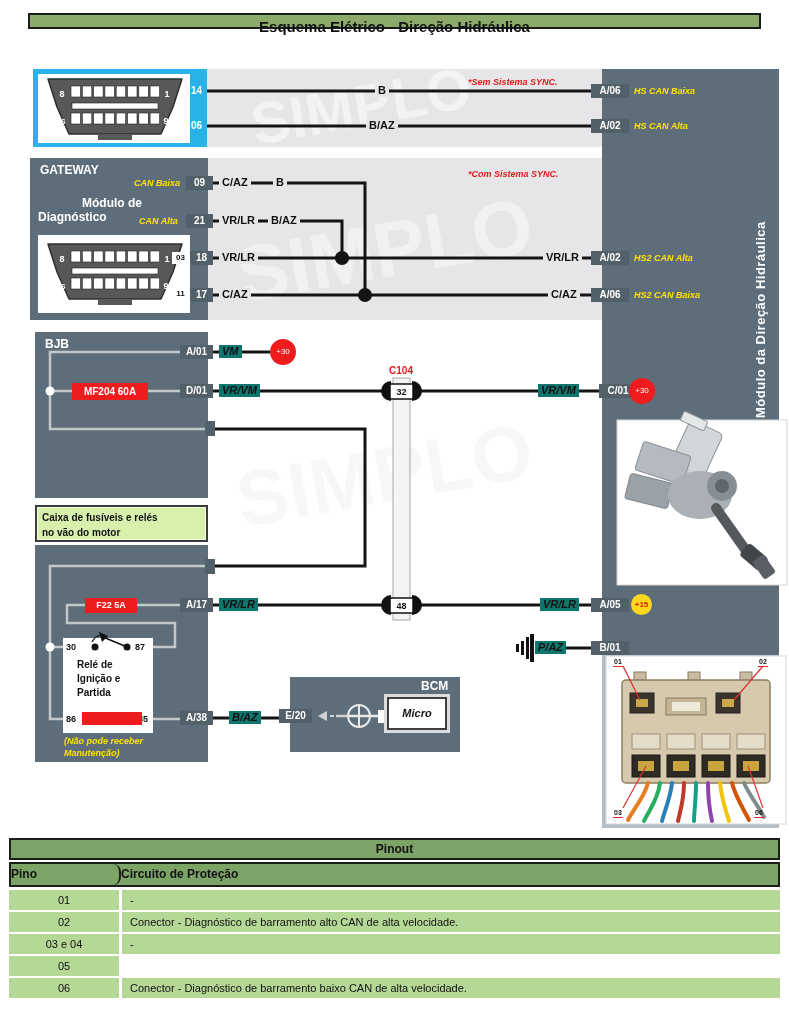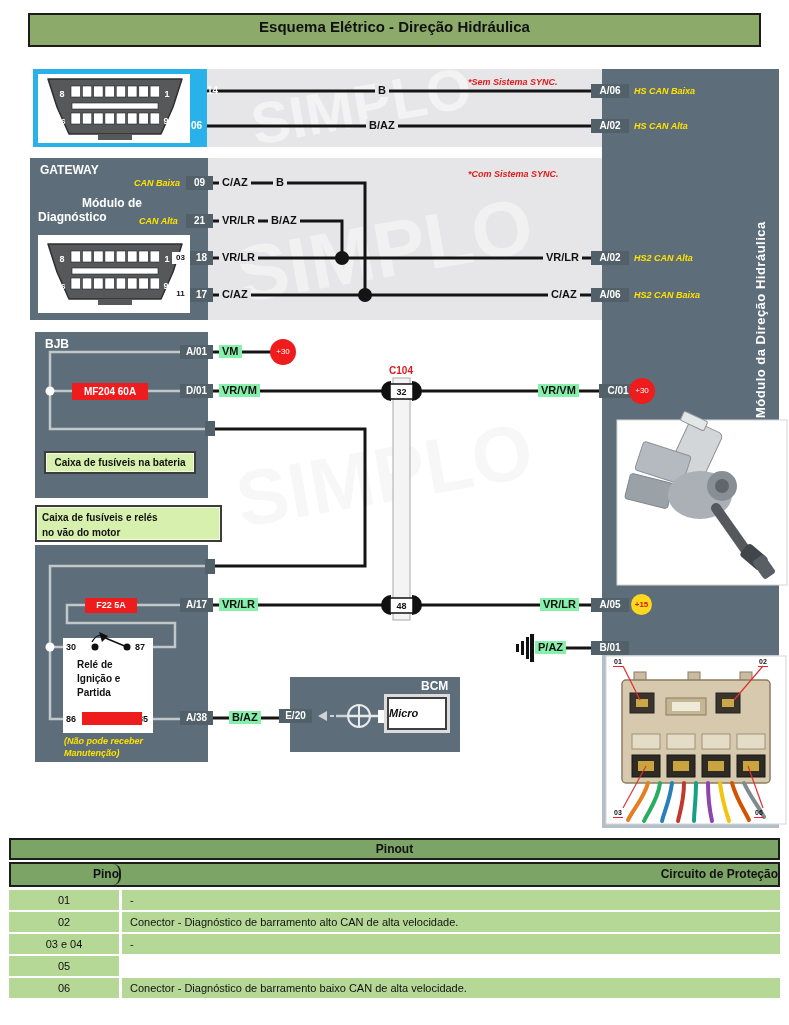--- a/index.html
+++ b/index.html
@@ -7,21 +7,21 @@
     font-family:"Liberation Sans",sans-serif;overflow:hidden;}
   #stage *{box-sizing:border-box;}
   .abs{position:absolute;}
   .band{position:absolute;background:#e6e6e8;z-index:1;}
   .darkbox{position:absolute;background:#5d6e7a;z-index:1;}
   .wm{position:absolute;z-index:2;font-weight:bold;pointer-events:none;white-space:nowrap;}
   svg.layer{position:absolute;left:0;top:0;z-index:3;}
   .lbl{position:absolute;z-index:4;font-size:11px;font-weight:bold;color:#111;
     line-height:13px;padding:0 3px;white-space:nowrap;}
   .onband{background:#e6e6e8;}
-  .onwhite{background:#86efac;}
+  .onwhite{background:#0f766e;font-style:italic;}
   .tab{position:absolute;z-index:4;height:14px;background:#526069;color:#fff;
     font-size:10px;font-weight:bold;line-height:14px;text-align:center;white-space:nowrap;}
   .minitab{position:absolute;z-index:4;height:12px;background:#fff;color:#111;
     font-size:8px;font-weight:bold;line-height:12px;text-align:center;}
   .cyanpin{position:absolute;z-index:4;color:#fff;font-size:10px;font-weight:bold;line-height:14px;}
   .sig{position:absolute;z-index:4;color:#ffe100;font-size:9px;font-weight:bold;
     font-style:italic;white-space:nowrap;line-height:12px;}
   .rednote{position:absolute;z-index:4;color:#e01b1b;font-size:9px;font-weight:bold;
     font-style:italic;white-space:nowrap;line-height:12px;}
   .boxtitle{position:absolute;z-index:4;color:#fff;font-size:12px;font-weight:bold;line-height:14px;white-space:nowrap;}
@@ -32,30 +32,30 @@
   .yelcircle{position:absolute;z-index:4;background:#ffd71f;border-radius:50%;color:#d42000;
     font-size:8px;font-weight:bold;text-align:center;}
   .greenlabel{position:absolute;z-index:4;background:#d8f0ad;border:2px solid #3c3c3c;
     box-shadow:inset 0 0 0 1px #f2fbdf;color:#111;font-weight:bold;}
   .relaypin{position:absolute;z-index:4;font-size:9px;font-weight:bold;color:#111;line-height:12px;}
   .vtext{position:absolute;z-index:4;transform-origin:0 0;transform:rotate(-90deg);
     color:#fff;font-size:13px;font-weight:bold;letter-spacing:.5px;white-space:nowrap;}
   .callout{position:absolute;z-index:5;font-size:7px;font-weight:bold;color:#111;
     line-height:9px;border-bottom:1px solid #e23;padding:0 1px;}
   
-  #titlebar{position:absolute;left:28px;top:13px;width:733px;height:34px;background:#8cab6a;
+  #titlebar{position:absolute;left:28px;top:13px;width:733px;height:16px;background:#8cab6a;
     border:2px solid #1c1c1c;z-index:4;text-align:center;font-size:15px;font-weight:bold;
     color:#111;line-height:23px;}
   
   #pinout{position:absolute;left:9px;top:838px;width:771px;z-index:4;font-size:11px;color:#111;}
   #pinout .trow{background:#7da467;border:2px solid #1d1d1d;text-align:center;font-weight:bold;
     font-size:12px;height:22px;line-height:18px;margin-bottom:2px;}
   #pinout .hrow{background:#7da467;border:2px solid #1d1d1d;height:25px;display:grid;
     grid-template-columns:110px 1fr;margin-bottom:3px;font-weight:bold;font-size:12px;}
-  #pinout .hrow>div{line-height:21px;text-align:right;border-radius:8px;}
+  #pinout .hrow>div{line-height:21px;text-align:left;border-radius:8px;}
   #pinout .hrow>div:first-child{border-right:2px solid #1d1d1d;}
   #pinout .drow{height:20px;display:grid;grid-template-columns:110px 1fr;column-gap:3px;margin-bottom:2px;}
   #pinout .drow>div{background:#b6d897;line-height:20px;}
   #pinout .drow .pincell{text-align:center;}
   #pinout .drow .desccell{padding-left:8px;}
 </style>
 </head>
 <body>
 
 <div id="stage">
@@ -248,21 +248,21 @@
       <g stroke="#e03131" stroke-width="1.2">
         <line x1="640" y1="700" x2="623" y2="666"></line>
         <line x1="734" y1="700" x2="763" y2="666"></line>
         <line x1="646" y1="766" x2="623" y2="808"></line>
         <line x1="748" y1="766" x2="763" y2="808"></line>
       </g>
     </g>
   </svg>
 
   <div class="rednote" style="left:468px;top:76px;">*Sem Sistema SYNC.</div>
-  <div class="cyanpin" style="left:207px;top:84px;">14</div>
+  <div class="cyanpin" style="left:191px;top:84px;">14</div>
   <div class="cyanpin" style="left:191px;top:119px;">06</div>
   <div class="lbl onband" style="left:375px;top:84px;">B</div>
   <div class="lbl onband" style="left:366px;top:119px;">B/AZ</div>
   <div class="tab" style="left:591px;top:84px;width:38px;">A/06</div>
   <div class="tab" style="left:591px;top:119px;width:38px;">A/02</div>
   <div class="sig" style="left:634px;top:85px;">HS CAN Baixa</div>
   <div class="sig" style="left:634px;top:120px;">HS CAN Alta</div>
 
   <div class="boxtitle" style="left:40px;top:163px;">GATEWAY</div>
   <div class="boxtitle" style="left:38px;top:196px;padding-left:44px;">Módulo de</div>
@@ -294,23 +294,22 @@
   <div class="boxtitle" style="left:45px;top:337px;">BJB</div>
   <div class="tab" style="left:180px;top:345px;width:33px;">A/01</div>
   <div class="lbl onwhite" style="left:219px;top:345px;">VM</div>
   <div class="redcircle" style="left:270px;top:339px;width:26px;height:26px;line-height:26px;">+30</div>
   <div class="redbox" style="left:72px;top:383px;width:76px;height:17px;font-size:10px;line-height:17px;">MF204 60A</div>
   <div class="tab" style="left:180px;top:384px;width:33px;">D/01</div>
   <div class="lbl onwhite" style="left:219px;top:384px;">VR/VM</div>
   <div class="lbl onwhite" style="left:538px;top:384px;">VR/VM</div>
   <div class="tab" style="left:591px;top:384px;width:38px;margin-left:8px;">C/01</div>
   <div class="redcircle" style="left:629px;top:378px;width:26px;height:26px;line-height:26px;">+30</div>
-  <div class="greenlabel" style="left:44px;top:451px;width:152px;height:23px;font-size:10px;line-height:19px;text-align:center;">Caixa de fusíveis na bateria</div>
-
-  <div class="greenlabel" style="left:35px;top:505px;width:187px;height:37px;font-size:10px;line-height:15px;padding:3px 5px;">
+
+  <div class="greenlabel" style="left:35px;top:505px;width:173px;height:37px;font-size:10px;line-height:15px;padding:3px 5px;">
     <span style="display:block;">Caixa de fusíveis e relés</span>
     <span style="display:block;">no vão do motor</span>
   </div>
   <div class="redbox" style="left:85px;top:598px;width:52px;height:15px;font-size:9px;line-height:15px;">F22 5A</div>
   <div class="tab" style="left:180px;top:598px;width:33px;">A/17</div>
   <div class="lbl onwhite" style="left:219px;top:598px;">VR/LR</div>
   <div class="lbl onwhite" style="left:540px;top:598px;">VR/LR</div>
   <div class="tab" style="left:591px;top:598px;width:38px;">A/05</div>
   <div class="yelcircle" style="left:631px;top:594px;width:21px;height:21px;line-height:21px;">+15</div>
   <div class="relaypin" style="left:66px;top:641px;">30</div>
@@ -328,21 +327,21 @@
   <div class="abs" style="left:64px;top:735px;z-index:4;font-size:9px;font-weight:bold;font-style:italic;color:#ffe100;line-height:12px;">
     <span style="display:block;">(Não pode receber</span>
     <span style="display:block;">Manutenção)</span>
   </div>
 
   <div class="lbl onwhite" style="left:535px;top:641px;">P/AZ</div>
   <div class="tab" style="left:591px;top:641px;width:38px;">B/01</div>
 
   <div class="boxtitle" style="left:421px;top:679px;">BCM</div>
   <div class="tab" style="left:279px;top:709px;width:33px;">E/20</div>
-  <div class="abs" style="left:387px;top:697px;width:60px;height:33px;background:#fff;border:2px solid #3f3f3f;box-shadow:0 0 0 3px #dcdcdc;z-index:4;text-align:left;font-size:11px;font-weight:bold;font-style:italic;color:#111;line-height:28px;">Micro</div>
+  <div class="abs" style="left:387px;top:697px;width:60px;height:33px;background:#fff;border:2px solid #3f3f3f;box-shadow:0 0 0 3px #dcdcdc;z-index:4;text-align:center;font-size:11px;font-weight:bold;font-style:italic;color:#111;line-height:28px;">Micro</div>
 
   <div class="callout" style="left:613px;top:657px;">01</div>
   <div class="callout" style="left:758px;top:657px;">02</div>
   <div class="callout" style="left:613px;top:808px;">03</div>
   <div class="callout" style="left:754px;top:808px;">06</div>
 
   <div id="pinout">
     <div class="trow">Pinout</div>
     <div class="hrow">
       <div>Pino</div>

